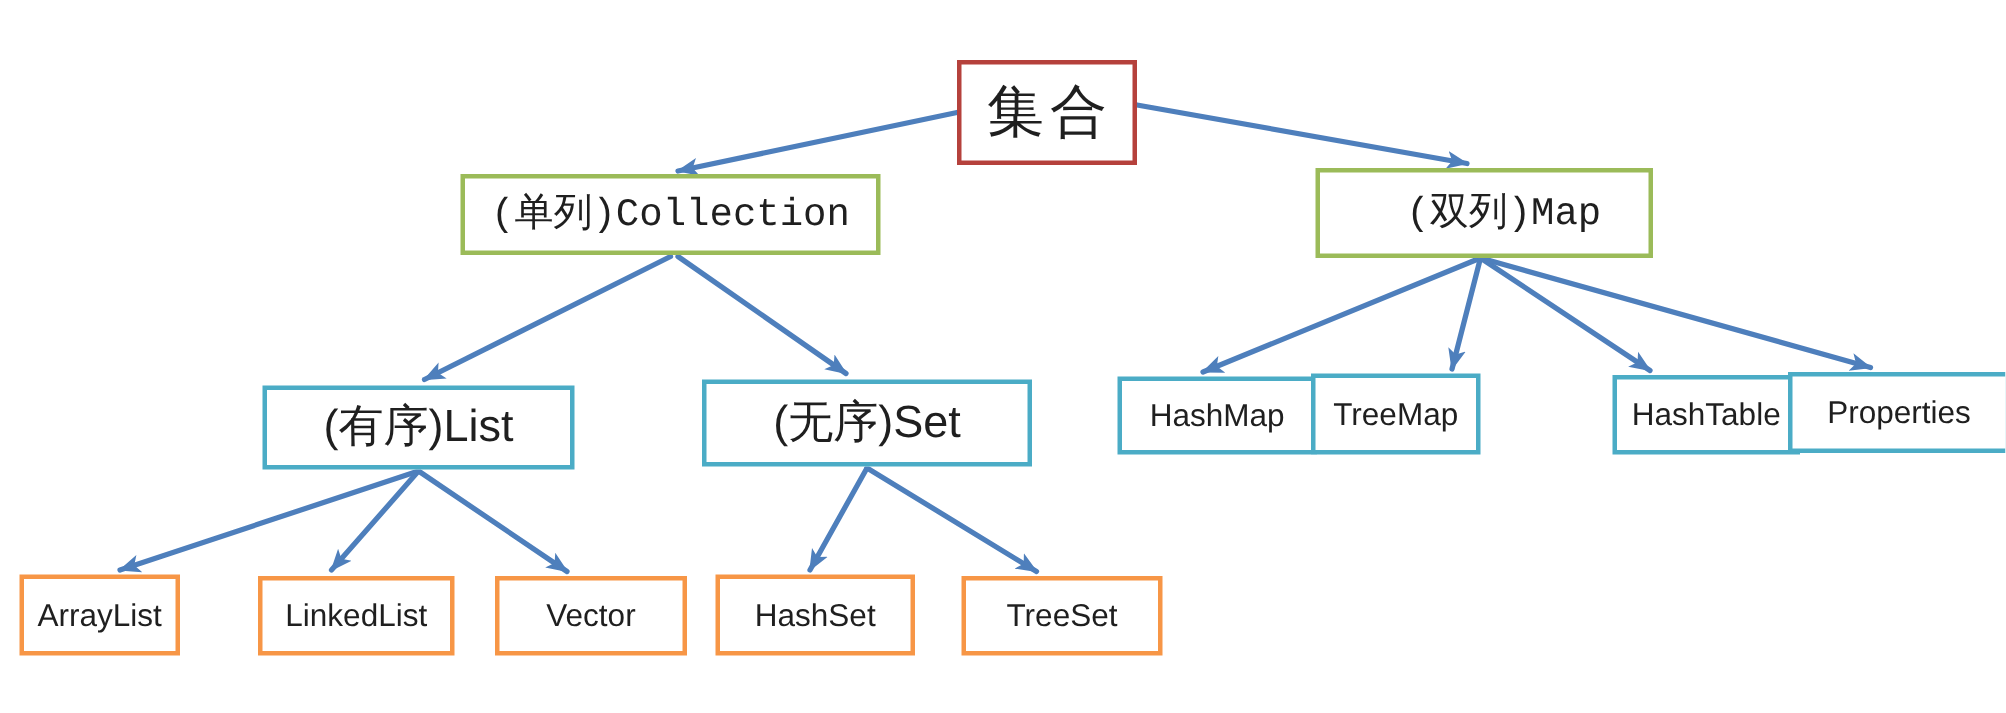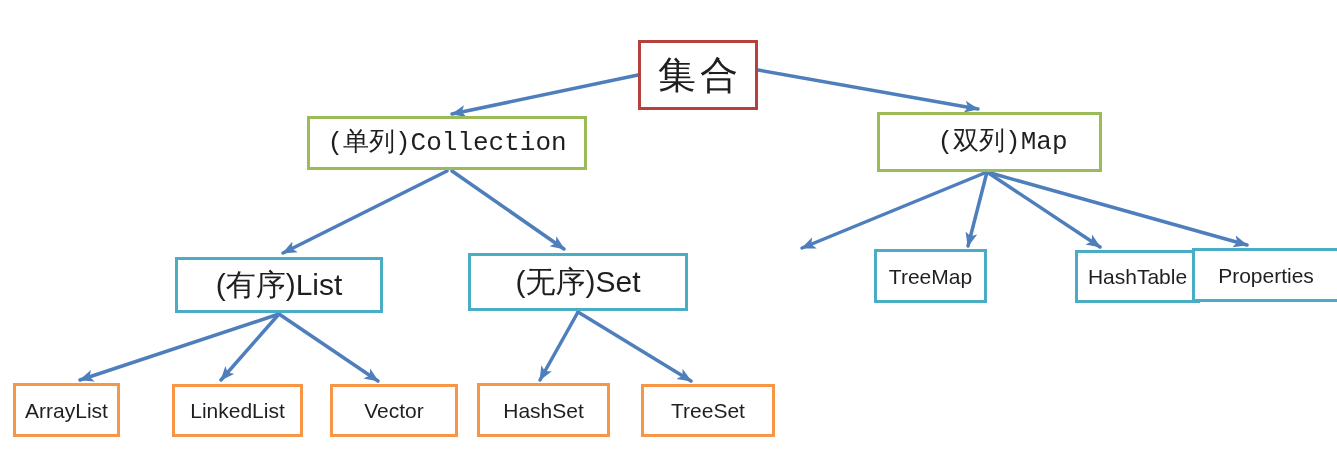--- a/index.html
+++ b/index.html
@@ -100,20 +100,21 @@
         <line class="edge" x1="578" y1="312" x2="540" y2="380" marker-end="url(#arrowhead)"></line>
         <line class="edge" x1="578" y1="312" x2="691" y2="381" marker-end="url(#arrowhead)"></line>
       </g>
   </svg>
   <div class="node-layer">
       <div class="node tier-root" style="left: 638px; top: 40px; width: 120px; height: 70px;">集合</div>
       <div class="node tier-branch" style="left: 307px; top: 116px; width: 280px; height: 54px;">(单列)Collection</div>
       <div class="node tier-branch" style="left: 877px; top: 112px; width: 225px; height: 60px; padding-left: 26px;">(双列)Map</div>
       <div class="node tier-mid-big" style="left: 175px; top: 257px; width: 208px; height: 56px;">(有序)List</div>
       <div class="node tier-mid-big" style="left: 468px; top: 253px; width: 220px; height: 58px; text-align: center;">(无序)Set</div>
+      <div class="node tier-mid" style="left: 745px; top: 251px; width: 133px; height: 52px;">HashMap</div>
       <div class="node tier-mid" style="left: 874px; top: 249px; width: 113px; height: 54px;">TreeMap</div>
       <div class="node tier-mid" style="left: 1047px; top: 250px; width: 125px; height: 53px; margin-left: 28px;">HashTable</div>
       <div class="node tier-mid" style="left: 1192px; top: 248px; width: 148px; height: 54px;">Properties</div>
       <div class="node tier-leaf" style="left: 13px; top: 383px; width: 107px; height: 54px;">ArrayList</div>
       <div class="node tier-leaf" style="left: 172px; top: 384px; width: 131px; height: 53px;">LinkedList</div>
       <div class="node tier-leaf" style="left: 330px; top: 384px; width: 128px; height: 53px;">Vector</div>
       <div class="node tier-leaf" style="left: 477px; top: 383px; width: 133px; height: 54px;">HashSet</div>
       <div class="node tier-leaf" style="left: 641px; top: 384px; width: 134px; height: 53px;">TreeSet</div>
     </div>
 </div>

